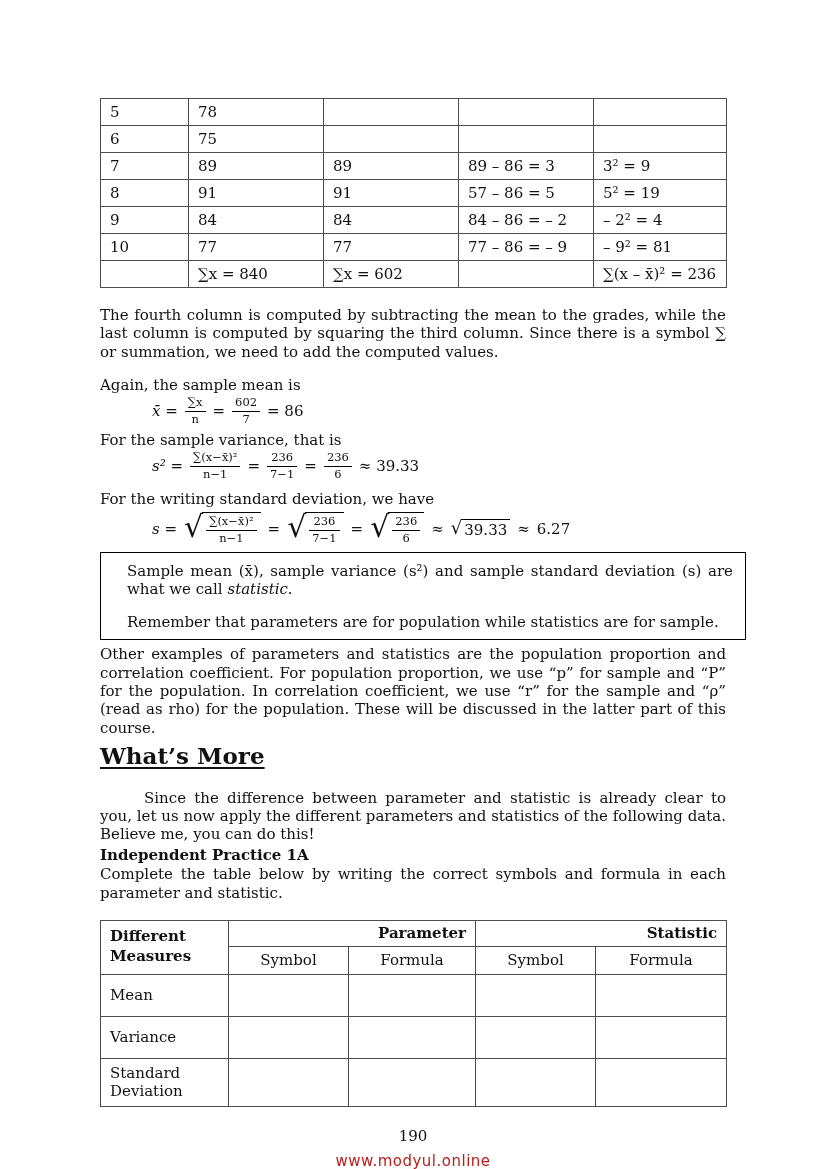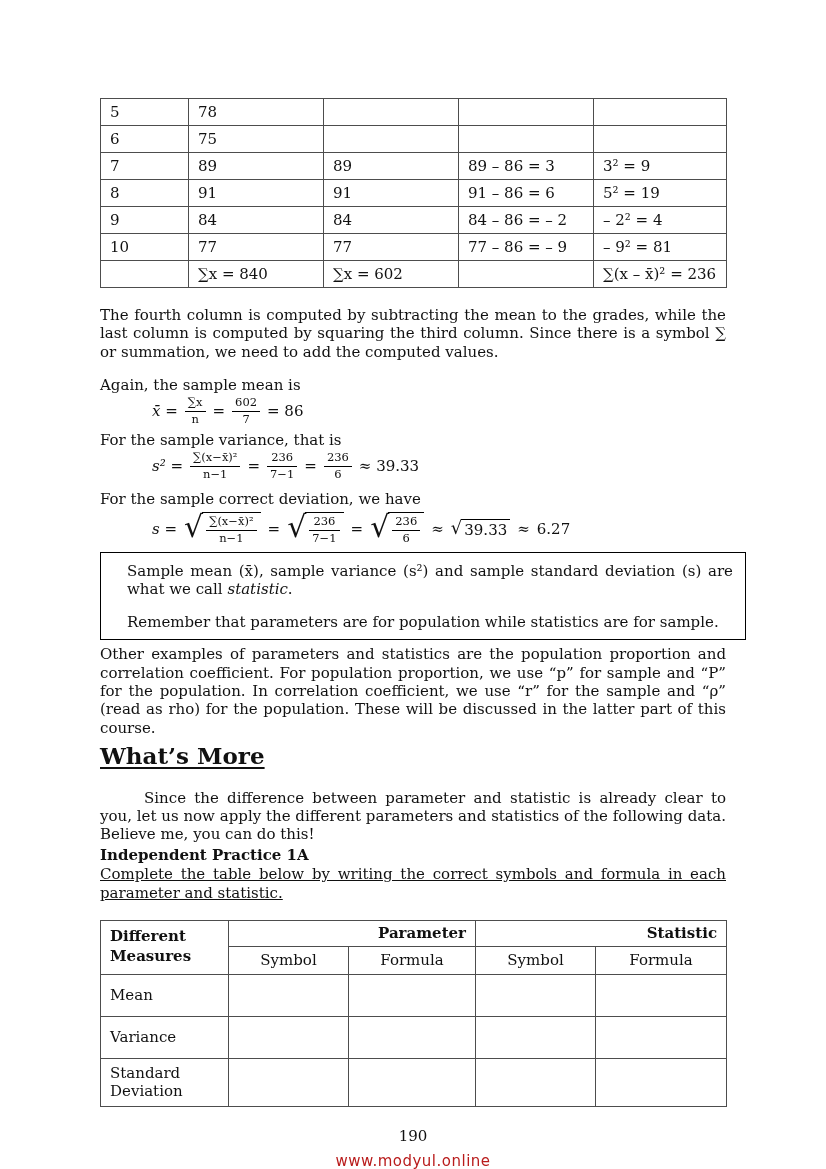--- a/index.html
+++ b/index.html
@@ -58,21 +58,21 @@
   .para-2 { margin-top: 5px; }
 
   
   h1.whats-more {
     font-size: 23px; font-weight: 700; margin: 5px 0 18px;
     text-decoration: underline; text-decoration-thickness: 2px; text-underline-offset: 3px;
     font-family: "DejaVu Serif", serif;
   }
   .para-3 { text-indent: 44px; }
   .practice-title { font-weight: 700; text-align: left; margin-top: 2px; }
-  .para-4 { margin-top: 1px; text-decoration: underline; }
+  .para-4 { margin-top: 1px; }
 
   
   table.practice-table { margin-top: 18px; }
   .practice-table td { white-space: normal; }
   .practice-table .measures-cell { vertical-align: top; font-weight: 700; padding-top: 5px; line-height: 1.35; }
   .practice-table .group-header { text-align: right; font-weight: 700; height: 25px; }
   .practice-table .sub-header { text-align: center; height: 28px; }
   .practice-table .row-label { text-align: left; }
   .practice-table tr.r-mean td, .practice-table tr.r-var td { height: 42px; }
   .practice-table tr.r-sd td { height: 48px; }
@@ -115,21 +115,21 @@
           <td>7</td>
           <td>89</td>
           <td>89</td>
           <td>89 – 86 = 3</td>
           <td>3² = 9</td>
         </tr>
         <tr>
           <td>8</td>
           <td>91</td>
           <td>91</td>
-          <td>91 – 86 = 6</td>
+          <td>57 – 86 = 5</td>
           <td>5² = 19</td>
         </tr>
         <tr>
           <td>9</td>
           <td>84</td>
           <td>84</td>
           <td>84 – 86 = – 2</td>
           <td>– 2² = 4</td>
         </tr>
         <tr>
@@ -179,21 +179,21 @@
         <span class="den">7−1</span>
       </span>
       <span>=</span>
       <span class="frac">
         <span class="num">236</span>
         <span class="den">6</span>
       </span>
       <span>≈ 39.33</span>
     </div>
 
-    <p class="intro sd">For the sample correct deviation, we have</p>
+    <p class="intro sd">For the writing standard deviation, we have</p>
     <div class="formula sd-formula">
       <span class="mvar">s =</span>
       <span class="sqrt">
         <span class="rad">√</span>
         <span class="radicand">
           <span class="frac">
             <span class="num">∑(x−x̄)²</span>
             <span class="den">n−1</span>
           </span>
         </span>

